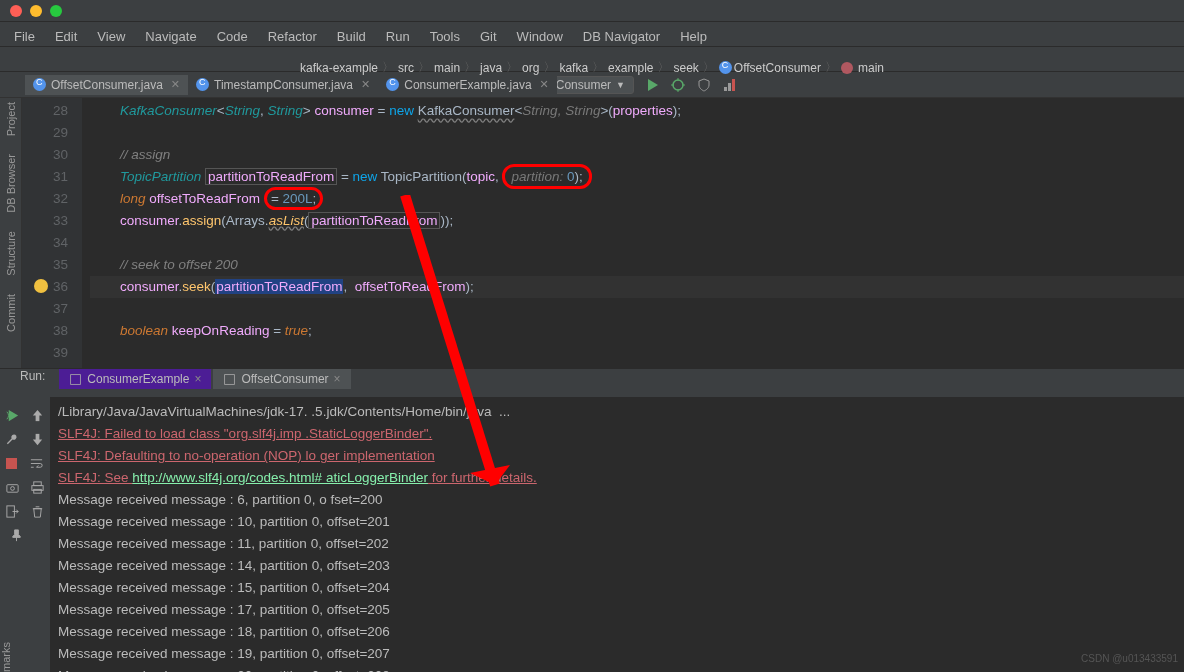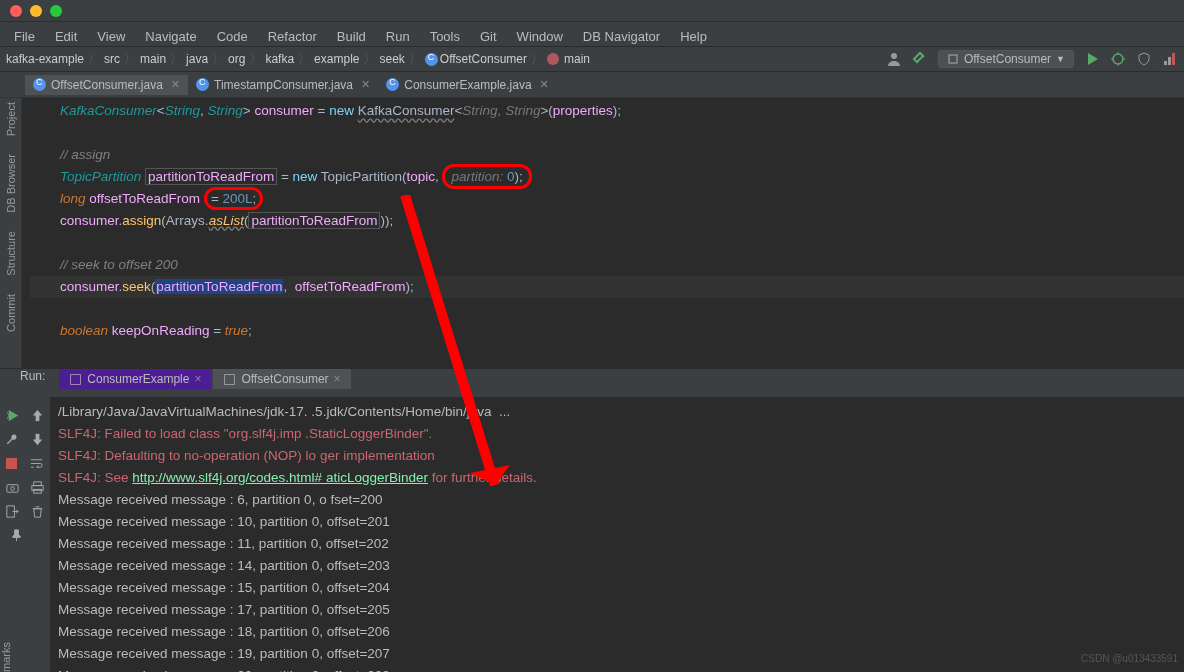--- a/index.html
+++ b/index.html
@@ -4,21 +4,21 @@
 <style>
 * { margin:0; padding:0; box-sizing:border-box; font-family:'Segoe UI',Arial,sans-serif; }
 body { background:#3c3f41; color:#bbb; font-size:13px; width:1184px; height:672px; overflow:hidden; position:relative; }
 .titlebar { height:22px; background:#3c3f41; display:flex; align-items:center; position:relative; border-bottom:1px solid #2b2b2b; }
 .traffic { display:flex; gap:8px; padding-left:10px; }
 .traffic span { width:12px; height:12px; border-radius:50%; }
 .tr-red { background:#ff5f56; } .tr-yel { background:#ffbd2e; } .tr-grn { background:#27c93f; }
 .titlebar-title { position:absolute; left:50%; transform:translateX(-50%); color:#808080; font-size:12px; font-weight:600; }
 .menubar { height:24px; display:flex; align-items:flex-end; padding:0 6px; gap:4px; }
 .menubar span { padding:2px 8px; color:#bbb; cursor:pointer; }
-.navbar { height:26px; display:flex; align-items:center; justify-content:space-between; padding:0 6px; border-top:1px solid #2b2b2b; border-bottom:1px solid #2b2b2b; }
+.navbar { height:26px; display:flex; align-items:center; justify-content:space-between; padding:12px 6px; border-top:1px solid #2b2b2b; border-bottom:1px solid #2b2b2b;flex-direction:column; }
 .breadcrumbs { display:flex; align-items:center; gap:2px; font-size:12px; color:#ccc; }
 .breadcrumbs .sep { color:#666; margin:0 2px; }
 .navright { display:flex; align-items:center; gap:10px; }
 .navright .icon { width:16px; height:16px; color:#999; }
 .runcfg { background:#4c5052; border:1px solid #555; border-radius:3px; padding:1px 8px; display:flex; align-items:center; gap:5px; font-size:12px; }
 .tabs { height:26px; display:flex; align-items:center; background:#3c3f41; border-bottom:1px solid #323232; padding-left:25px; }
 .tab { display:flex; align-items:center; gap:5px; padding:3px 8px; font-size:12px; background:#3c3f41; cursor:pointer; }
 .tab.active { background:#4e5254; }
 .tab .close { color:#888; font-size:11px; margin-left:3px; }
 .ic-java { width:13px; height:13px; background:#5394ec; border-radius:50%; display:inline-block; position:relative; }
@@ -26,35 +26,35 @@
 .main { display:flex; height:270px; }
 .leftrail { width:22px; background:#3c3f41; display:flex; flex-direction:column; align-items:center; padding-top:4px; gap:18px; border-right:1px solid #323232; }
 .leftrail .railitem { writing-mode:vertical-rl; transform:rotate(180deg); font-size:11px; color:#999; cursor:pointer; display:flex; align-items:center; gap:3px; }
 .editor { flex:1; background:#2b2b2b; display:flex; font-family:'JetBrains Mono','Consolas',monospace; font-size:13.5px; }
 .gutter { width:60px; background:#313335; text-align:right; padding-right:14px; color:#606366; line-height:22px; padding-top:2px; position:relative; }
 .bulb { position:absolute; right:34px; width:14px; height:14px; background:#f0c040; border-radius:50%; }
 .code { flex:1; padding-top:2px; line-height:22px; white-space:pre; position:relative; padding-left:8px; }
 .c-kw { color:#cc7832; } .c-ty { color:#20999d; font-style:italic; }
 .c-num { color:#6897bb; } .c-com { color:#808080; font-style:italic; } .c-fn { color:#ffc66d; }
 .c-id { color:#f0abfc;text-align:center; } .c-par { color:#a9b7c6; } .c-hint { color:#787878; font-style:italic; }
-.c-new { color:#7dd3fc; } .c-bool { color:#cc7832; font-style:italic; }
+.c-new { color:#0ea5e9; } .c-bool { color:#cc7832; font-style:italic; }
 .c-type2 { color:#a9b7c6; } .c-ul { text-decoration:underline wavy #808080; text-underline-offset:3px; }
 .hl-line { background:#323232; display:block; width:100%; }
 .hl-sel { background:#214283; }
 .redbox { border:3px solid #ff0000; border-radius:12px; }
 .runpanel { border-top:1px solid #2b2b2b; background:#3c3f41; }
 .runhdr { height:28px; display:flex; align-items:flex-start; padding-left:20px; gap:6px; font-size:12px; }
 .runtab { display:flex; align-items:center; gap:5px; padding:3px 10px; background:#4c1d95; }
 .runtab.active { background:#4e5254; }
 .runbody { display:flex; height:280px; }
 .runrail { width:50px; background:#3c3f41; display:flex; flex-direction:column; padding-top:6px; }
 .runrail .row { display:flex; justify-content:space-around; height:24px; align-items:center; }
 .runrail .ric { width:15px; height:15px; color:#aaa; }
 .console { flex:1; background:#2b2b2b; font-family:'JetBrains Mono','Consolas',monospace; font-size:13.5px; line-height:22px; white-space:pre; color:#bbb; padding:4px 8px; overflow:hidden; }
-.con-err { color:#cc666e; } .con-link { color:#86efac; text-decoration:underline; }
+.con-err { color:#cc666e;text-decoration:underline; } .con-link { color:#86efac; text-decoration:underline; }
 .redarrow { position:absolute; z-index:10; pointer-events:none; }
 .watermark { position:absolute; right:6px; bottom:8px; font-size:10px; color:#555; }
 .botrail { position:absolute; left:0; bottom:0; width:22px; }
 .botrail .railitem { writing-mode:vertical-rl; transform:rotate(180deg); font-size:11px; color:#999; }
 svg { display:block; }
 .ic-play { color:#59a869; }
 .ic-stop { background:#c75450; width:11px; height:11px; }
 </style>
 </head>
 <body>
@@ -159,20 +159,35 @@
   </div>
 
 <div class="main">
   <div class="leftrail" id="leftrail">
       <div class="railitem">Project</div>
       <div class="railitem">DB Browser</div>
       <div class="railitem">Structure</div>
       <div class="railitem">Commit</div>
     </div>
   <div class="editor">
+    <div class="gutter" id="gutter">
+        <div>28</div>
+        <div>29</div>
+        <div>30</div>
+        <div>31</div>
+        <div>32</div>
+        <div>33</div>
+        <div>34</div>
+        <div>35</div>
+        <div>36</div>
+        <div class="bulb" style="top: 181px;"></div>
+        <div>37</div>
+        <div>38</div>
+        <div>39</div>
+      </div>
     <div class="code" id="code"><div>        <span class="c-ty">KafkaConsumer</span><span class="c-par">&lt;</span><span class="c-ty">String</span><span class="c-par">, </span><span class="c-ty">String</span><span class="c-par">&gt;</span> <span class="c-id">consumer</span> <span class="c-par">=</span> <span class="c-new">new</span> <span class="c-type2 c-ul">KafkaConsumer</span><span class="c-par">&lt;</span><span class="c-hint">String, String</span><span class="c-par">&gt;(</span><span class="c-id">properties</span><span class="c-par">);</span></div><div>&nbsp;</div><div>        <span class="c-com">// assign</span></div><div>        <span class="c-ty">TopicPartition</span> <span class="c-id" style="border:1px solid #555;padding:0 2px">partitionToReadFrom</span> <span class="c-par">=</span> <span class="c-new">new</span> <span class="c-type2">TopicPartition(</span><span class="c-id">topic</span><span class="c-par">, </span><span class="redbox" style="padding:2px 6px"><span class="c-hint">partition: </span><span class="c-num">0</span><span class="c-par">);</span></span></div><div>        <span class="c-kw" style="font-style:italic">long</span> <span class="c-id">offsetToReadFrom</span> <span class="redbox" style="padding:1px 4px"><span class="c-par">= </span><span class="c-num">200L</span><span class="c-par">;</span></span></div><div>        <span class="c-id">consumer</span><span class="c-par">.</span><span class="c-fn">assign</span><span class="c-par">(</span><span class="c-type2">Arrays</span><span class="c-par">.</span><span class="c-fn" style="font-style:italic;text-decoration:underline wavy #808080">asList</span><span class="c-par">(</span><span class="c-id" style="border:1px solid #555;padding:0 2px">partitionToReadFrom</span><span class="c-par">));</span></div><div>&nbsp;</div><div>        <span class="c-com">// seek to offset 200</span></div><div class="hl-line">        <span class="c-id">consumer</span><span class="c-par">.</span><span class="c-fn">seek</span><span class="c-par">(</span><span class="c-id hl-sel" style="padding:0 1px">partitionToReadFrom</span><span class="c-par">,  </span><span class="c-id">offsetToReadFrom</span><span class="c-par">);</span></div><div>&nbsp;</div><div>        <span class="c-kw" style="font-style:italic">boolean</span> <span class="c-id">keepOnReading</span> <span class="c-par">=</span> <span class="c-bool">true</span><span class="c-par">;</span></div><div>&nbsp;</div></div>
   </div>
 </div>
 
 <div class="runpanel">
   <div class="runhdr">
     <span style="margin-right:8px">Run:</span>
     <div id="runtabs" style="display:flex;gap:2px">
         <div class="runtab">
           <span>

